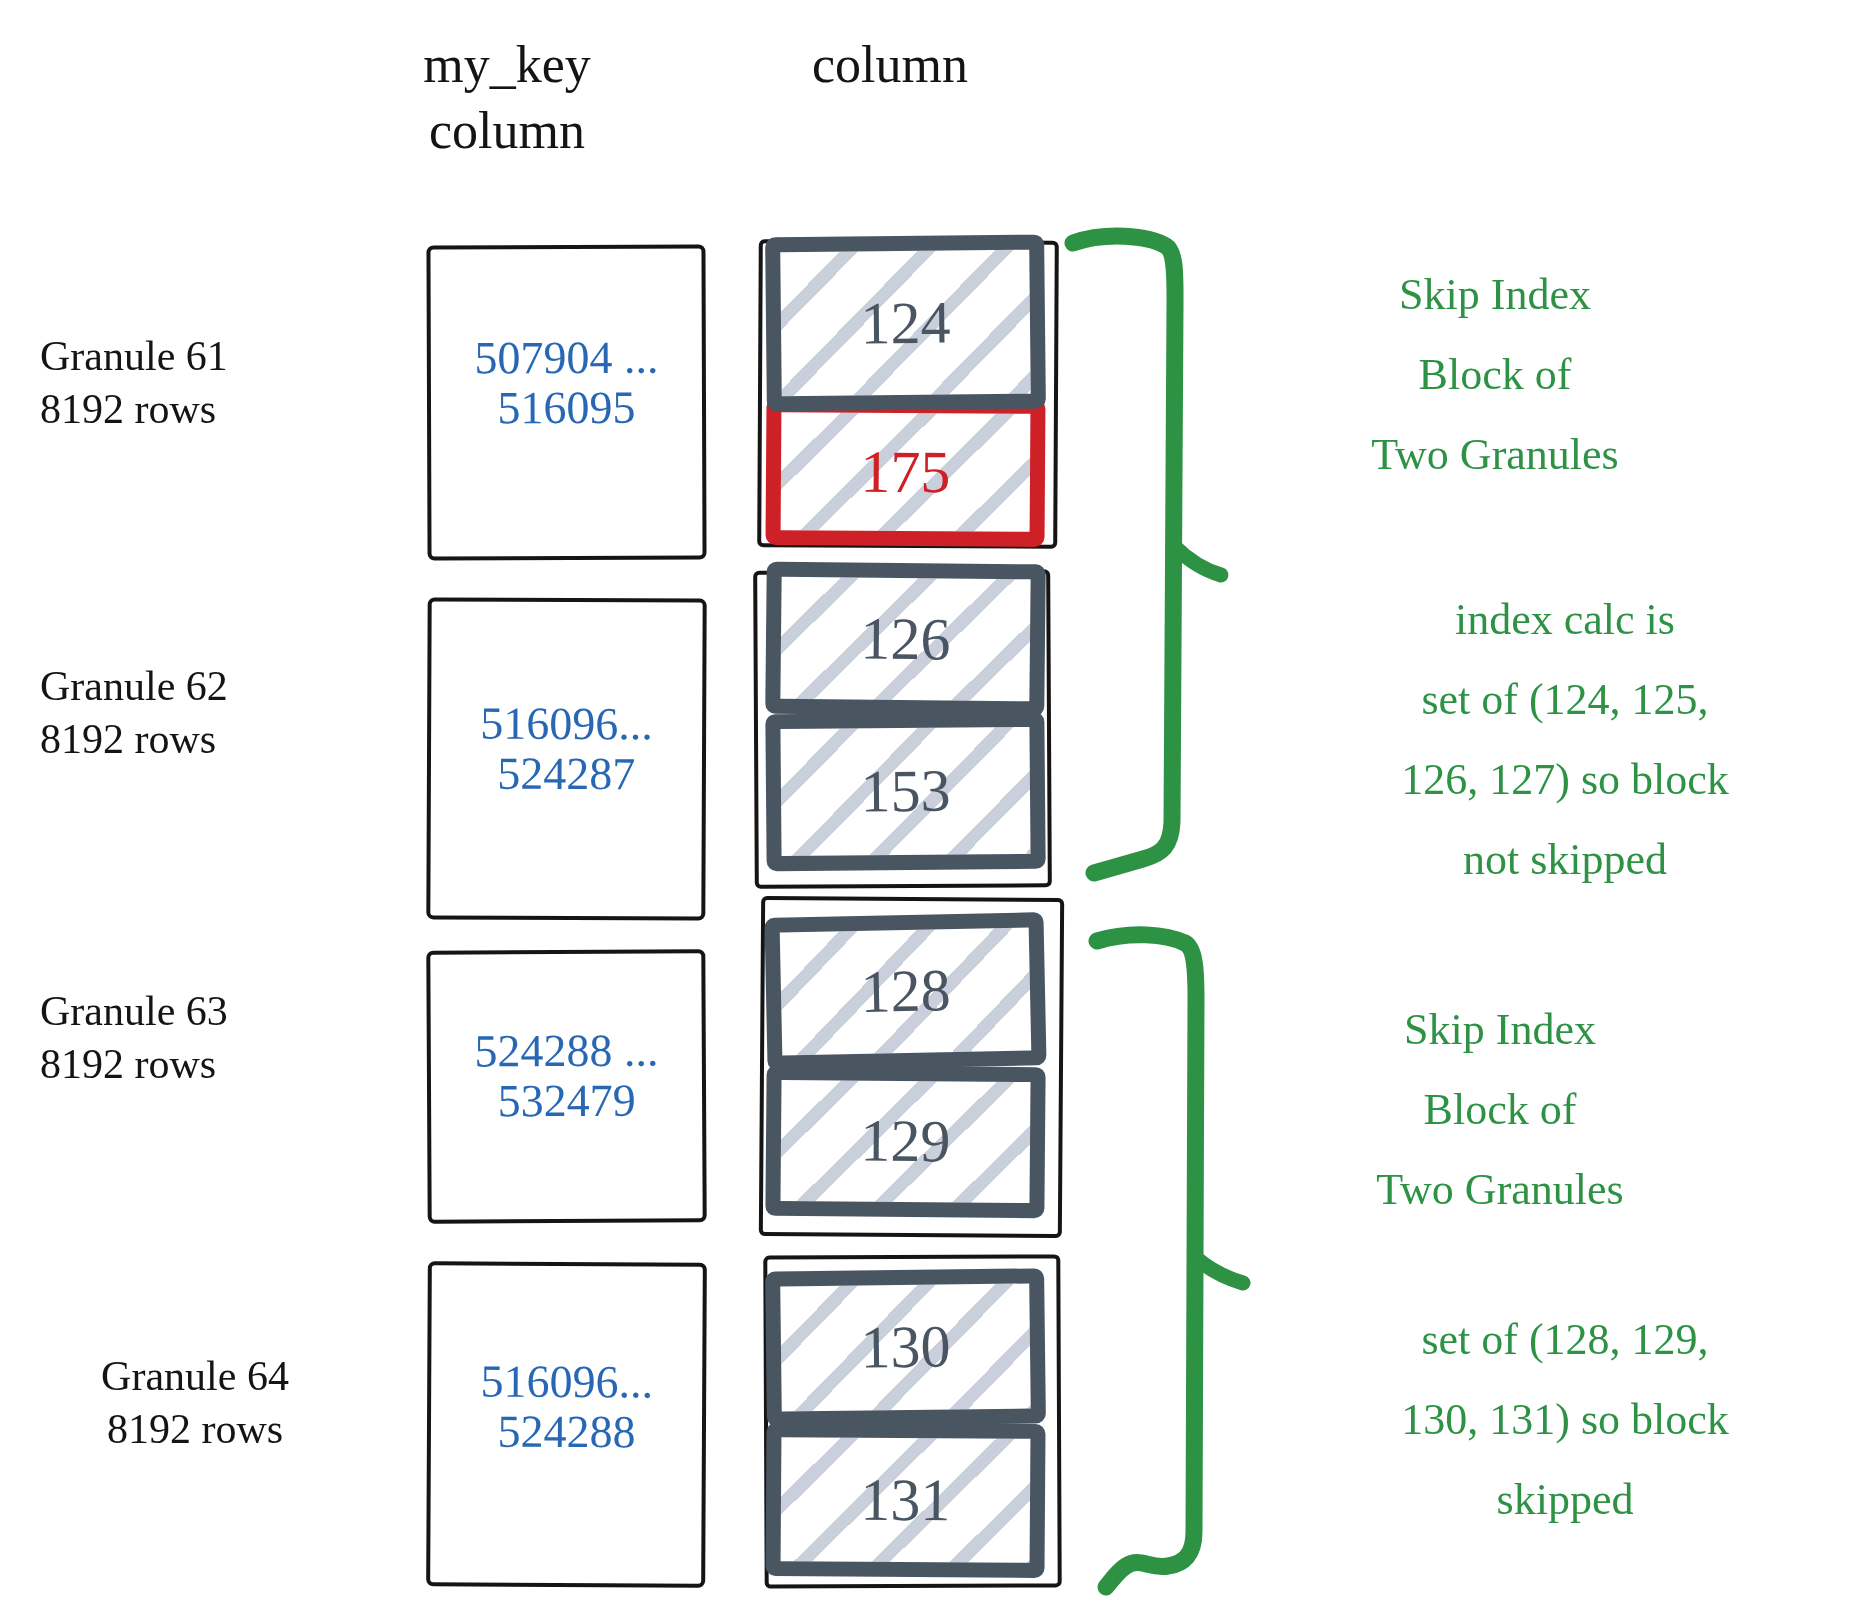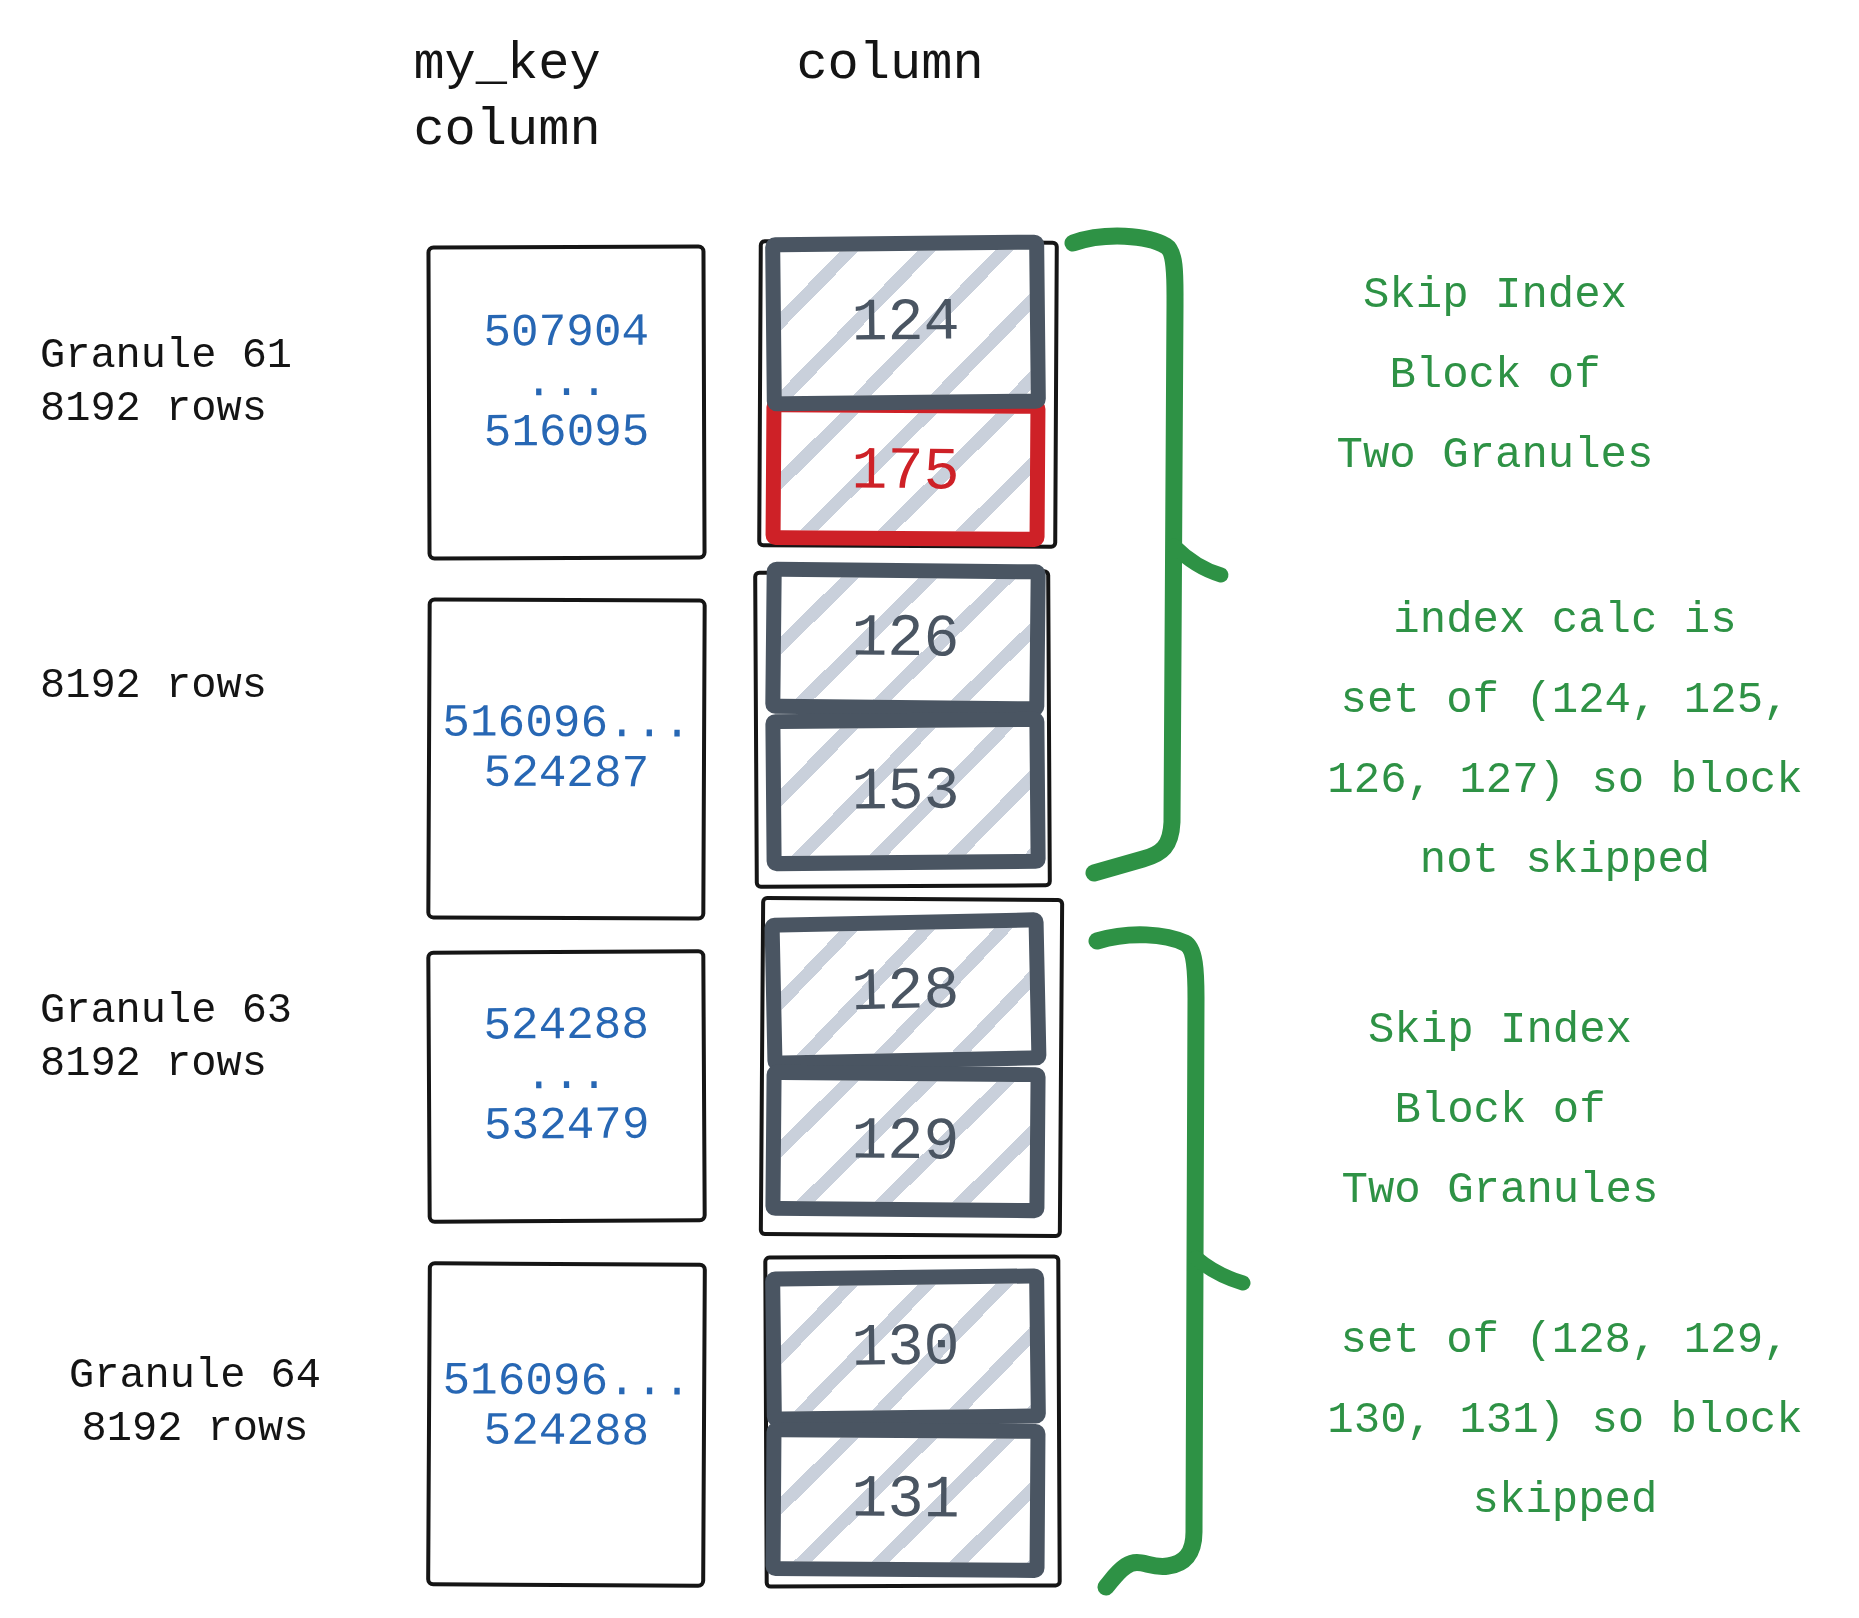--- a/index.html
+++ b/index.html
@@ -1,18 +1,18 @@
 <!DOCTYPE html>
 <html><head>
 <meta charset="utf-8">
 <style>
   html,body { margin:0; padding:0; background:#ffffff; }
   .canvas {
     position:relative; width:1859px; height:1618px; background:#ffffff;
-    font-family:Liberation Mono, monospace; overflow:hidden; color:#111;
+    font-family:Liberation Serif, serif; overflow:hidden; color:#111;
   }
   .hdr {
     position:absolute; width:400px; text-align:center;
     font-size:52px; line-height:66px; color:#141414;
   }
   .glabel {
     position:absolute; left:40px; width:310px; text-align:left;
     font-size:42px; line-height:53px; color:#141414;
   }
   .keybox {
@@ -52,20 +52,21 @@
   </div>
   <div class="hdr" style="left:690px; top:32px;">
     <div>column</div>
   </div>
 
   <div class="glabel" style="top:330px;">
     <div>Granule 61</div>
     <div>8192 rows</div>
   </div>
   <div class="glabel" style="top:660px;">
+    <div>Granule 62</div>
     <div>8192 rows</div>
   </div>
   <div class="glabel" style="top:985px;">
     <div>Granule 63</div>
     <div>8192 rows</div>
   </div>
   <div class="glabel" style="top:1350px;text-align:center;">
     <div>Granule 64</div>
     <div>8192 rows</div>
   </div>

